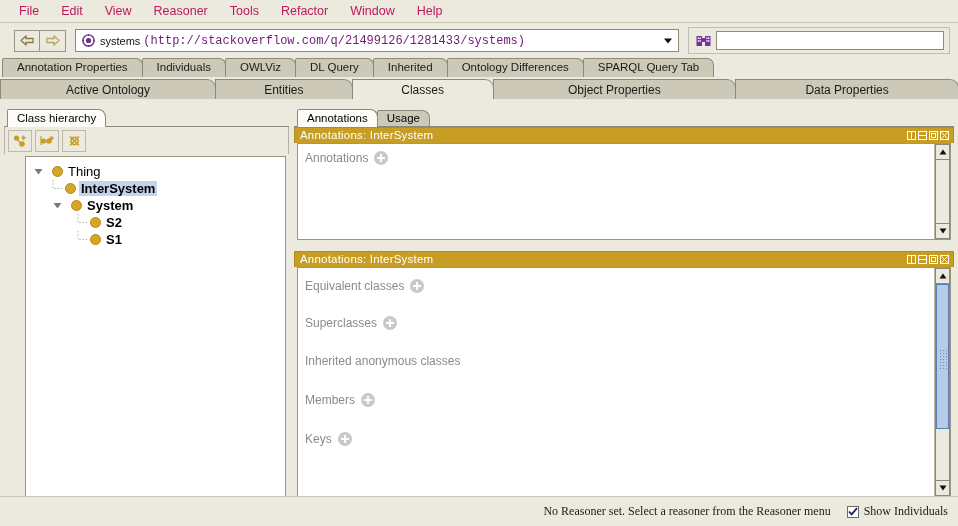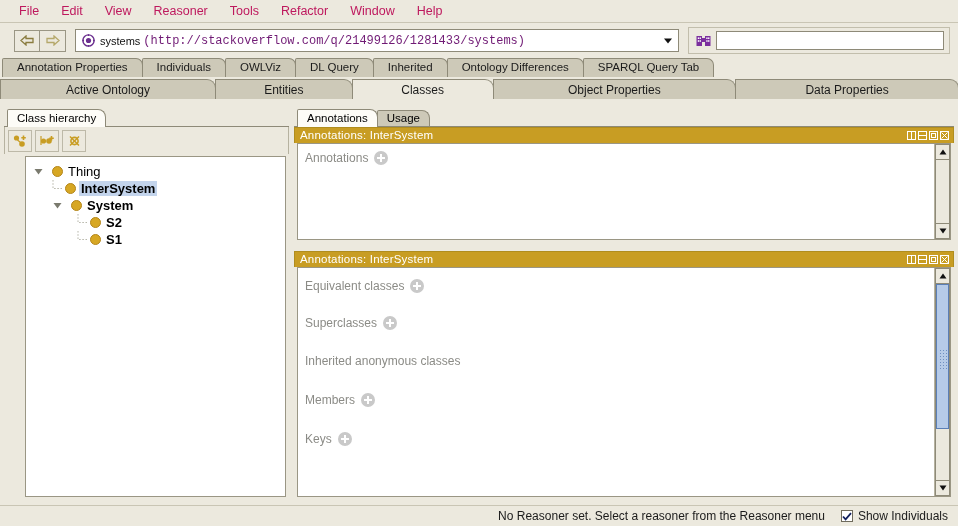--- a/index.html
+++ b/index.html
@@ -267,26 +267,27 @@
   .sb-grip {
     position: absolute; left: 50%; transform: translateX(-50%);
     width: 8px; height: 22px;
     background-image: radial-gradient(#6e8ec0 0.8px, transparent 0.8px);
     background-size: 3px 3px;
   }
 
   
   .statusbar {
     position: absolute; left: 0; right: 0; bottom: 0;
-    height: 21px;
+    height: 30px;
     background: #ece9de;
     border-top: 1px solid #c9c5b4;
     display: flex; align-items: center; justify-content: flex-end;
     padding-right: 10px;
     font-size: 12px;
+    font-family: Liberation Serif, serif;
   }
   .status-msg { color: #1b1b1b; margin-right: 16px; }
   .cbox {
     width: 12px; height: 12px;
     background: #fff;
     border: 1px solid #6f6b5c;
     margin-right: 5px;
     display: flex; align-items: center; justify-content: center;
   }
   .status-lbl { color: #1b1b1b; }

